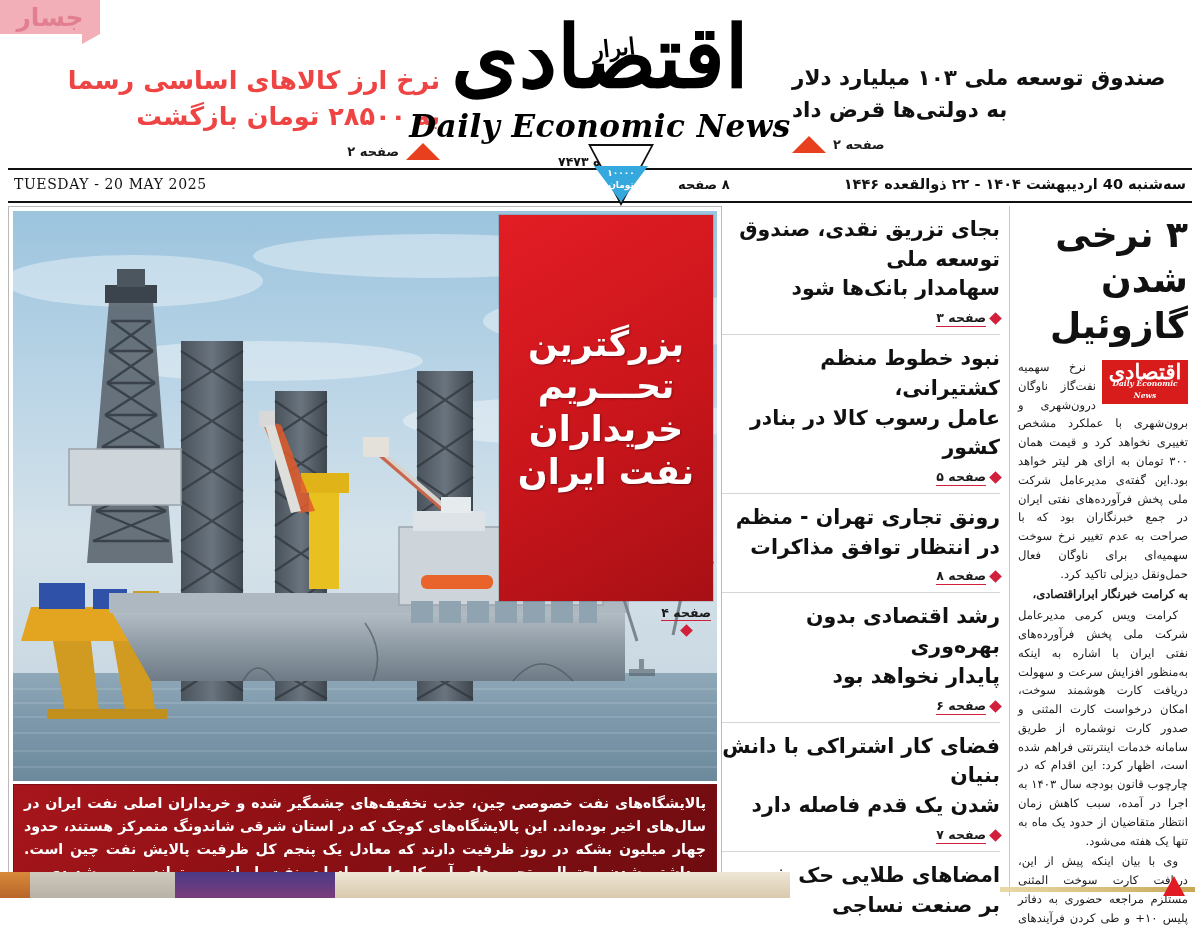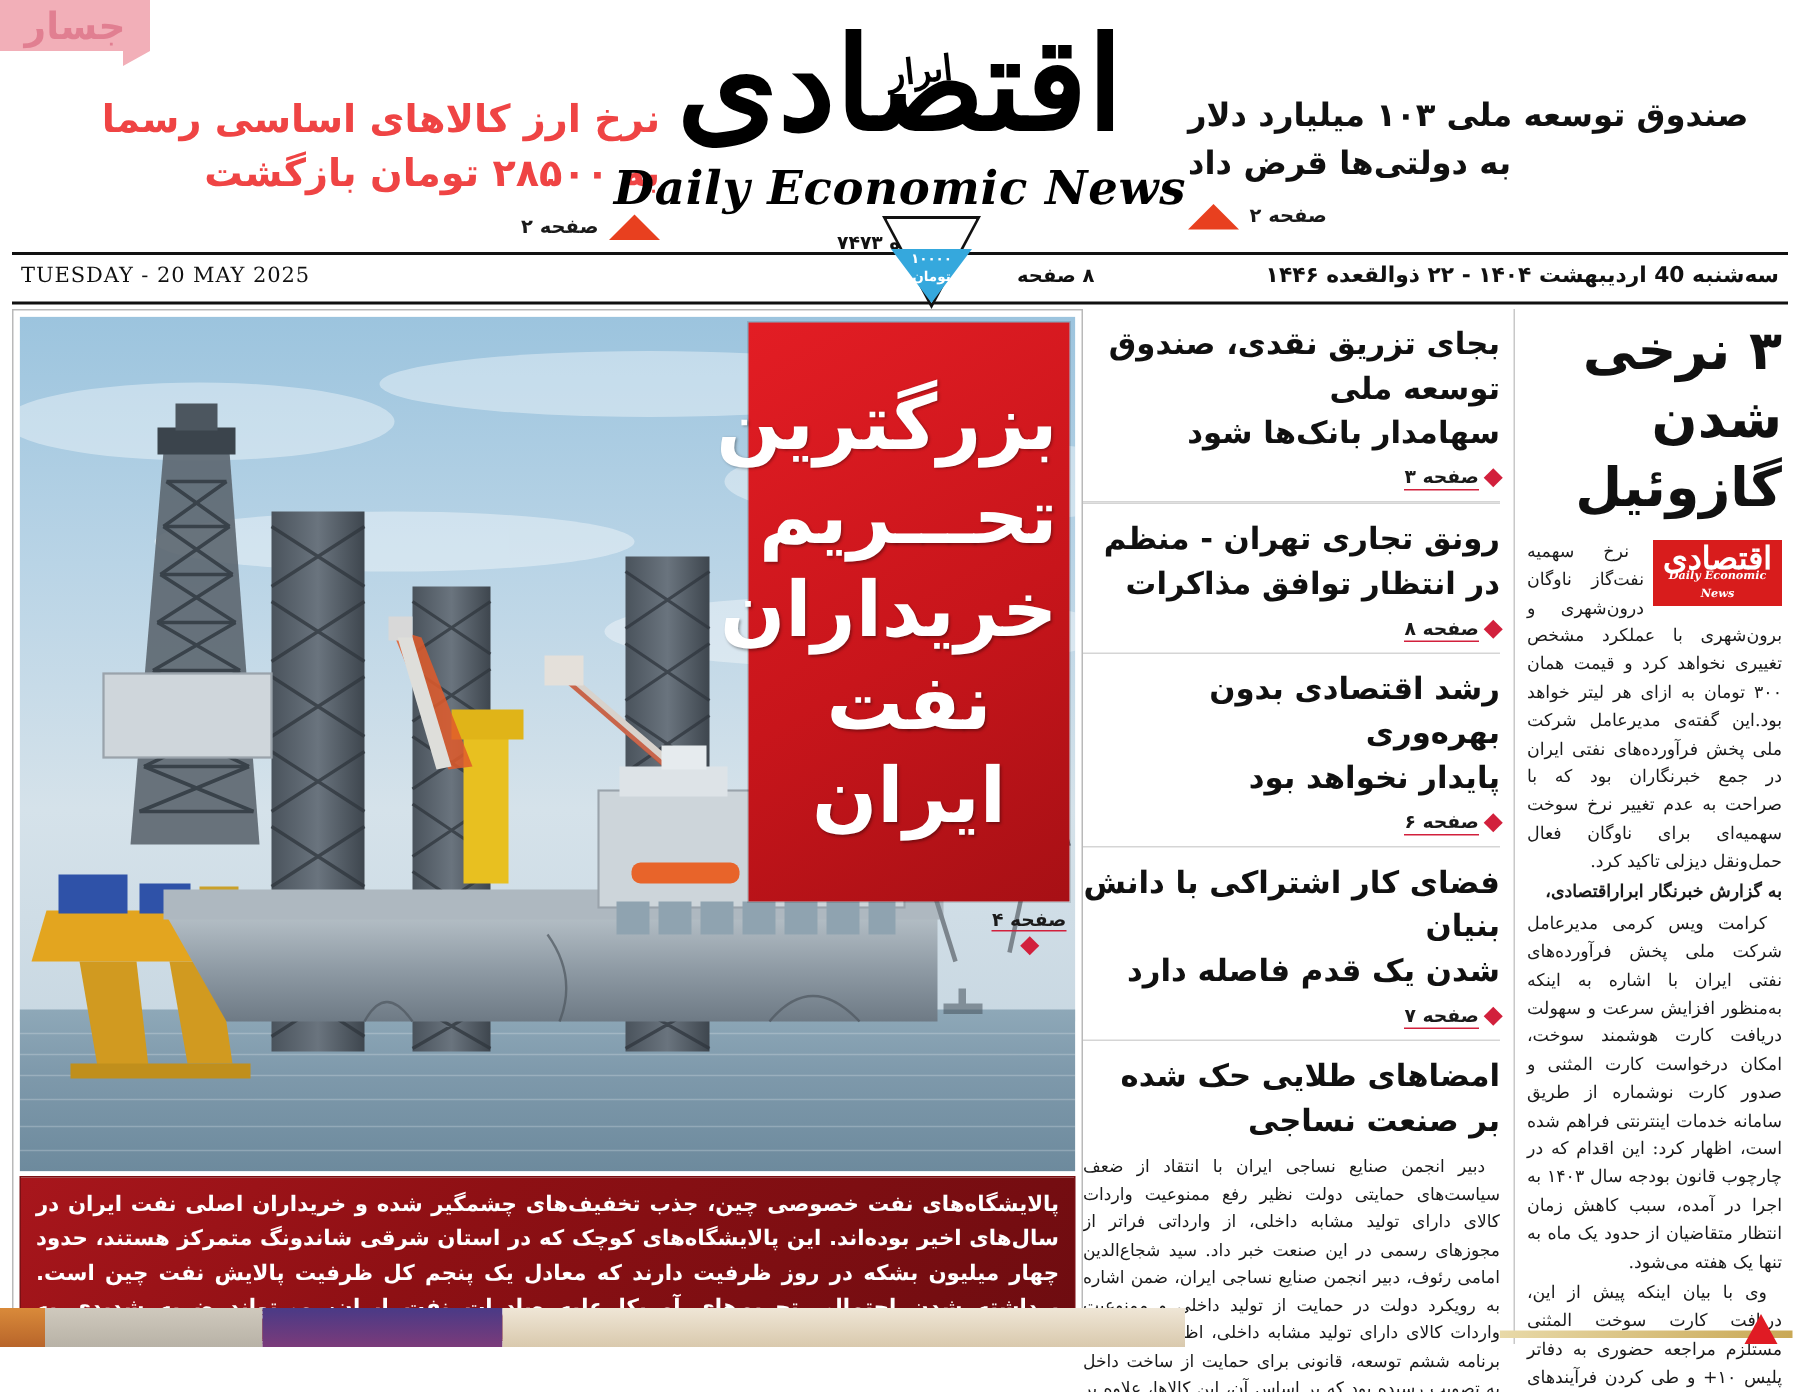--- a/index.html
+++ b/index.html
@@ -195,21 +195,21 @@
   
   .redbox{
     position:absolute;right:4px;top:4px;width:214px;height:386px;
     background:linear-gradient(150deg,#e31d24 0%,#c8151b 55%,#a71015 100%);
     box-shadow:0 0 0 1px rgba(0,0,0,.12);
     display:flex;flex-direction:column;justify-content:center;
     padding:4px 8px;box-sizing:border-box;
   }
   .redbox .ln{
     color:#fff;font-weight:bold;text-align:center;
-    font-size:51px;line-height:1.22;letter-spacing:-1px;
+    font-size:35px;line-height:1.22;letter-spacing:-1px;
     text-shadow:1px 1px 2px rgba(0,0,0,.35);
   }
   .redbox-pg{
     position:absolute;right:6px;top:394px;display:inline-flex;
     align-items:center;gap:5px;flex-direction:column;
   }
   .redbox-pg .t{font-size:12.5px;font-weight:bold;color:#1a1a1a;border-bottom:1.6px solid #d2203c;}
 
   
   .caption{
@@ -295,21 +295,21 @@
         <div>۳ نرخی شدن</div>
         <div>گازوئیل</div>
       </div>
 
       <div class="lead-body">
         <div class="logo-inset">
           <div class="lg1">اقتصادی</div>
           <div class="lg2">Daily Economic News</div>
         </div>
         <p>نرخ سهمیه نفت‌گاز ناوگان درون‌شهری و برون‌شهری با عملکرد مشخص تغییری نخواهد کرد و قیمت همان ۳۰۰ تومان به ازای هر لیتر خواهد بود.این گفته‌ی مدیرعامل شرکت ملی پخش فرآورده‌های نفتی ایران در جمع خبرنگاران بود که با صراحت به عدم تغییر نرخ سوخت سهمیه‌ای برای ناوگان فعال حمل‌ونقل دیزلی تاکید کرد.</p>
-        <p style="text-indent:0"><b>به گزارش خبرنگار ابرار‌اقتصادی،</b></p>
+        <p style="text-indent:0"><b>به کرامت خبرنگار ابرار‌اقتصادی،</b></p>
         <p>کرامت ویس کرمی مدیرعامل شرکت ملی پخش فرآورده‌های نفتی ایران با اشاره به اینکه به‌منظور افزایش سرعت و سهولت دریافت کارت هوشمند سوخت، امکان درخواست کارت المثنی و صدور کارت نوشماره از طریق سامانه خدمات اینترنتی فراهم شده است، اظهار کرد: این اقدام که در چارچوب قانون بودجه سال ۱۴۰۳ به اجرا در آمده، سبب کاهش زمان انتظار متقاضیان از حدود یک ماه به تنها یک هفته می‌شود.</p>
         <p>وی با بیان اینکه پیش از این، دریافت کارت سوخت المثنی مستلزم مراجعه حضوری به دفاتر پلیس ۱۰+ و طی کردن فرآیندهای متعدد اداری بود، افزود: با ایجاد این سامانه اینترنتی، متقاضیان می‌توانند بدون نیاز به مراجعه حضوری، اطلاعات خود را ثبت و کارت هوشمند سوخت را در مدت کوتاه‌تری دریافت کنند.</p>
 
       </div>
 
     </div>
 
     <div class="vline" style="right:182px;"></div>
 
     <div class="col-mid">
@@ -317,20 +317,28 @@
       <div class="hl-item">
         <div class="h">بجای تزریق نقدی، صندوق توسعه ملی</div>
         <div class="h">سهامدار بانک‌ها شود</div>
         <div class="pgref-dia">
           <span class="dia"></span>
           <span class="t">صفحه ۳</span>
         </div>
       </div>
       <div class="hl-sep"></div>
 
+      <div class="hl-item">
+        <div class="h">نبود خطوط منظم کشتیرانی،</div>
+        <div class="h">عامل رسوب کالا در بنادر کشور</div>
+        <div class="pgref-dia">
+          <span class="dia"></span>
+          <span class="t">صفحه ۵</span>
+        </div>
+      </div>
       <div class="hl-sep"></div>
 
       <div class="hl-item">
         <div class="h">رونق تجاری تهران - منظم</div>
         <div class="h">در انتظار توافق مذاکرات</div>
         <div class="pgref-dia">
           <span class="dia"></span>
           <span class="t">صفحه ۸</span>
         </div>
       </div>

